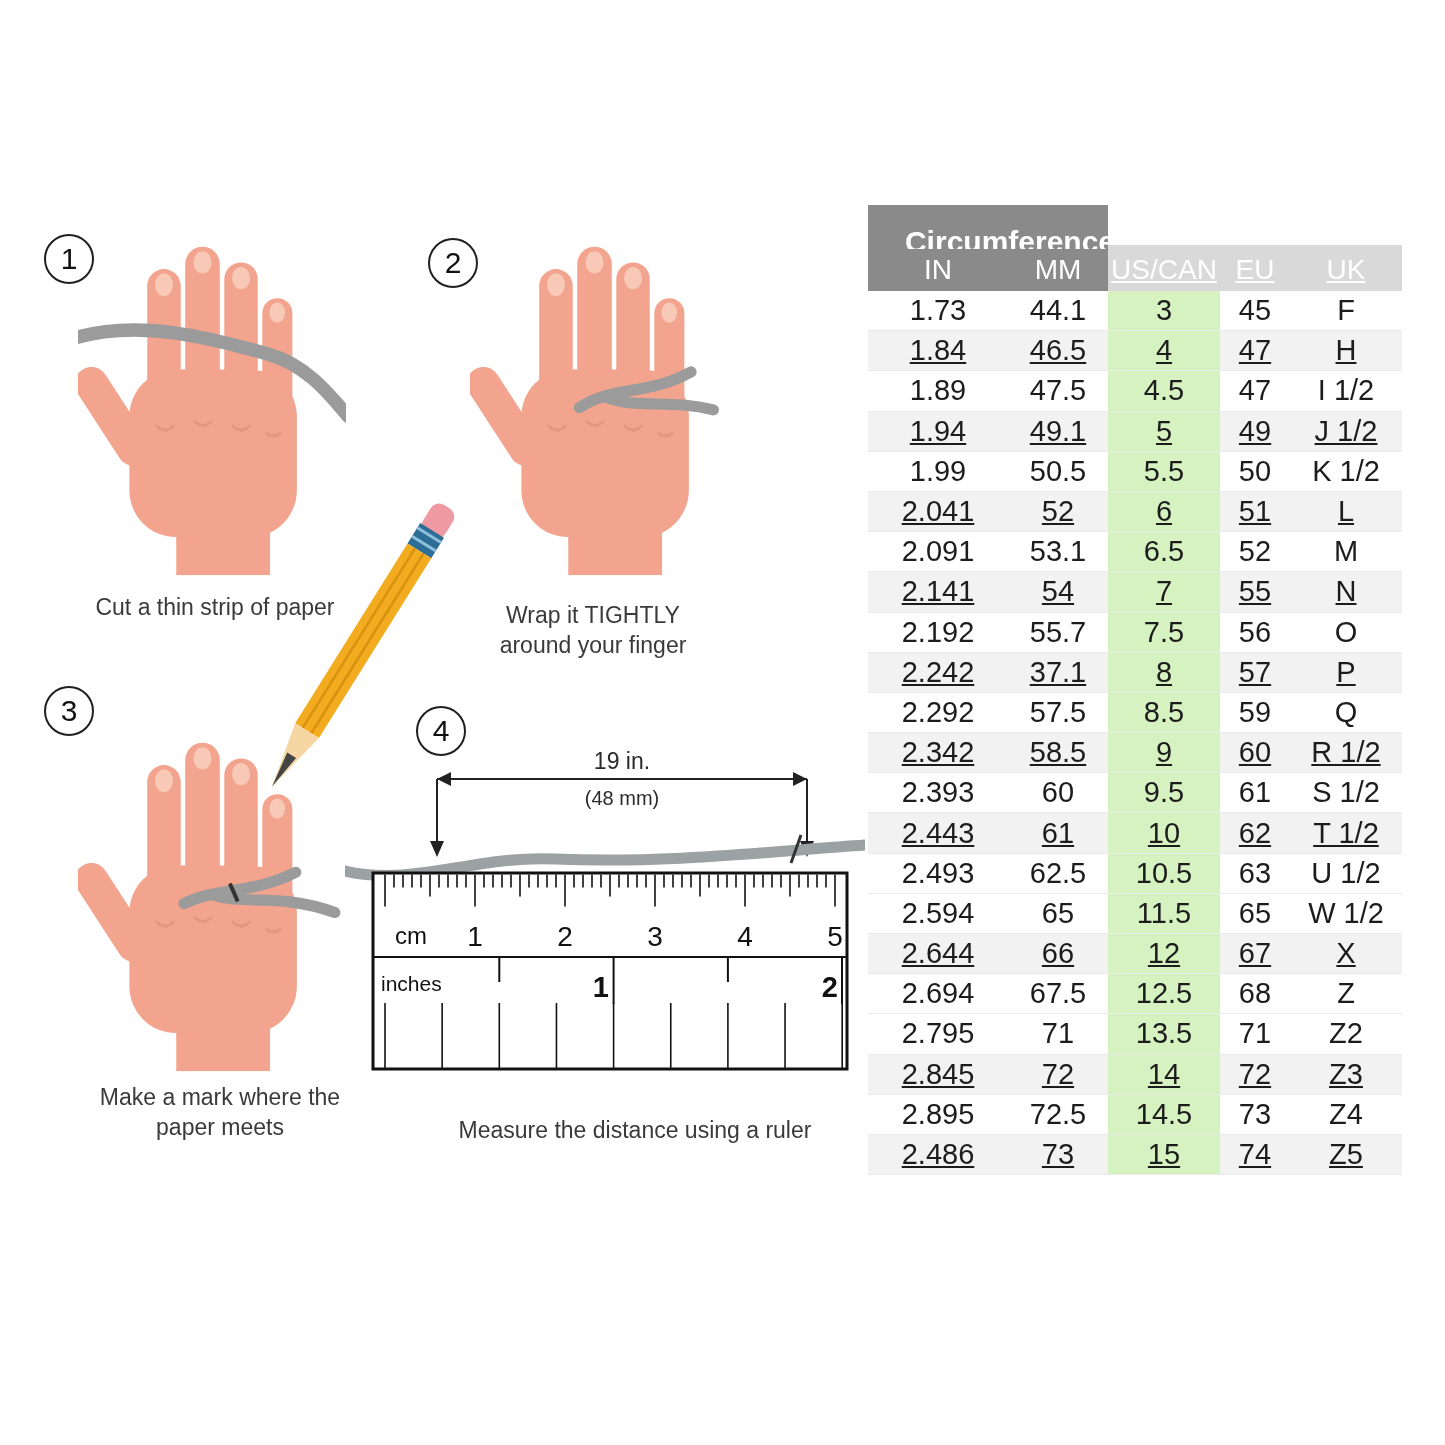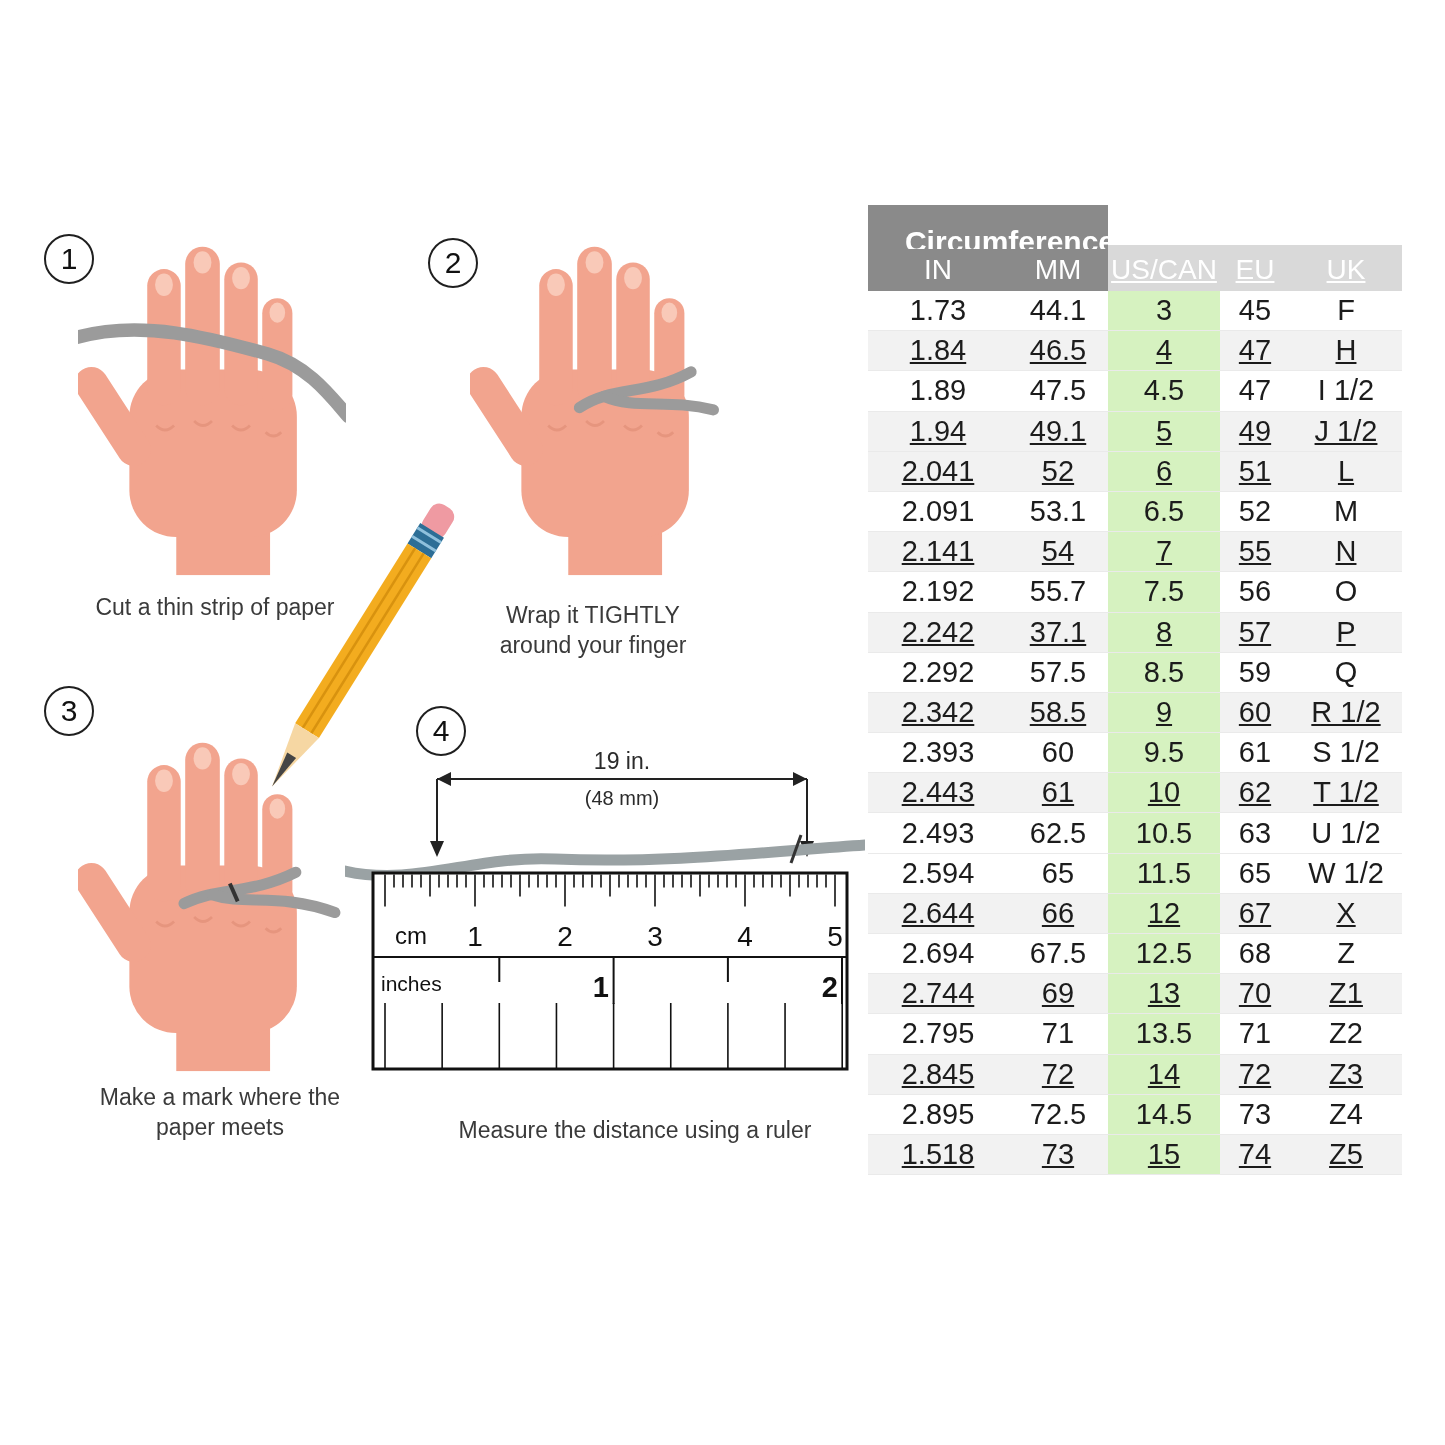--- a/index.html
+++ b/index.html
@@ -255,20 +255,27 @@
           <div class="tcell">47</div>
           <div class="tcell">I 1/2</div>
         </div>
         <div class="trow alt">
           <div class="tcell">1.94</div>
           <div class="tcell">49.1</div>
           <div class="tcell green">5</div>
           <div class="tcell">49</div>
           <div class="tcell">J 1/2</div>
         </div>
+        <div class="trow">
+          <div class="tcell">1.99</div>
+          <div class="tcell">50.5</div>
+          <div class="tcell green">5.5</div>
+          <div class="tcell">50</div>
+          <div class="tcell">K 1/2</div>
+        </div>
         <div class="trow alt">
           <div class="tcell">2.041</div>
           <div class="tcell">52</div>
           <div class="tcell green">6</div>
           <div class="tcell">51</div>
           <div class="tcell">L</div>
         </div>
         <div class="trow">
           <div class="tcell">2.091</div>
           <div class="tcell">53.1</div>
@@ -346,27 +353,20 @@
           <div class="tcell">67</div>
           <div class="tcell">X</div>
         </div>
         <div class="trow">
           <div class="tcell">2.694</div>
           <div class="tcell">67.5</div>
           <div class="tcell green">12.5</div>
           <div class="tcell">68</div>
           <div class="tcell">Z</div>
         </div>
-        <div class="trow alt">
-          <div class="tcell">2.744</div>
-          <div class="tcell">69</div>
-          <div class="tcell green">13</div>
-          <div class="tcell">70</div>
-          <div class="tcell">Z1</div>
-        </div>
         <div class="trow">
           <div class="tcell">2.795</div>
           <div class="tcell">71</div>
           <div class="tcell green">13.5</div>
           <div class="tcell">71</div>
           <div class="tcell">Z2</div>
         </div>
         <div class="trow alt">
           <div class="tcell">2.845</div>
           <div class="tcell">72</div>
@@ -375,21 +375,21 @@
           <div class="tcell">Z3</div>
         </div>
         <div class="trow">
           <div class="tcell">2.895</div>
           <div class="tcell">72.5</div>
           <div class="tcell green">14.5</div>
           <div class="tcell">73</div>
           <div class="tcell">Z4</div>
         </div>
         <div class="trow alt">
-          <div class="tcell">1.518</div>
+          <div class="tcell">2.486</div>
           <div class="tcell">73</div>
           <div class="tcell green">15</div>
           <div class="tcell">74</div>
           <div class="tcell">Z5</div>
         </div>
       </div>
   </div>
 
 </div>
 

